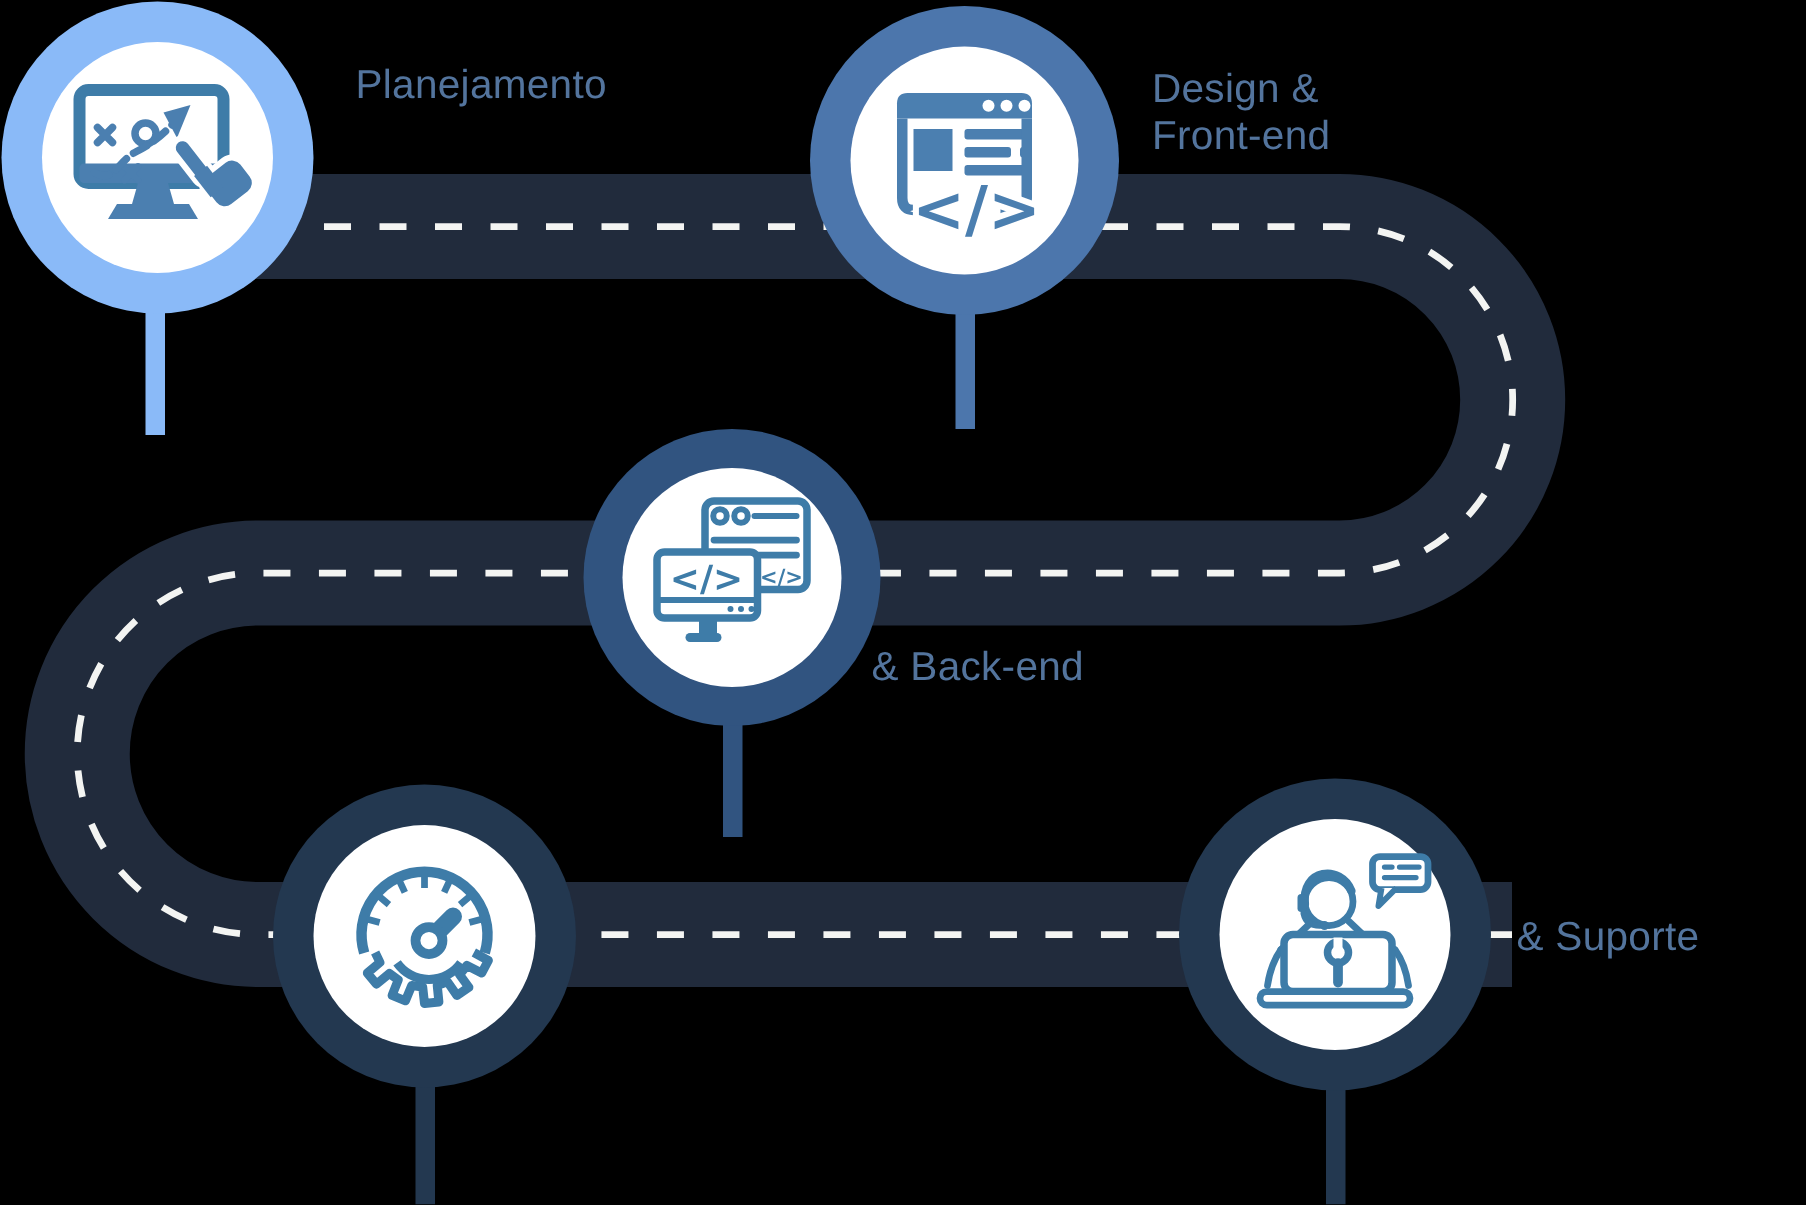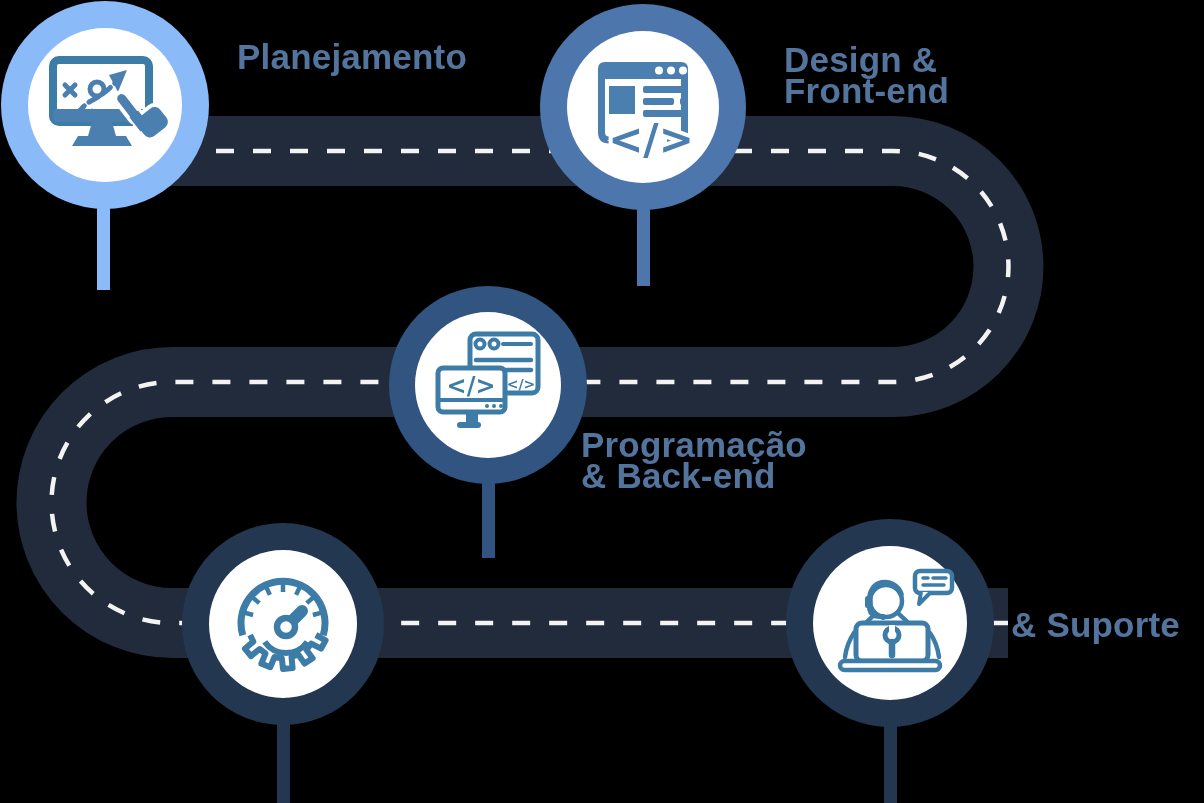--- a/index.html
+++ b/index.html
@@ -38,28 +38,28 @@
   .code-big{
     fill:var(--iconFill);font-family:"DejaVu Sans",sans-serif;font-weight:bold;
     paint-order:stroke;stroke:#ffffff;stroke-width:8;text-anchor:middle;
   }
   .code-mid{
     fill:var(--iconStroke);font-family:"DejaVu Sans",sans-serif;font-weight:bold;
     text-anchor:middle;
   }
   .ms-label{
     position:absolute;
-    font-weight:700;font-size:35px;line-height:31px;
+    font-weight:400;font-size:27px;line-height:31px;
     color:var(--labelText);
     letter-spacing:0.2px;
     white-space:nowrap;
   }
   .ms-label span{display:block;}
   .lbl1{left:237px;top:41px;}
-  .lbl2{left:768px;top:44px;margin-left:16px;}
+  .lbl2{left:768px;top:44px;}
   .lbl3{left:581px;top:429px;}
   .lbl4{left:385px;top:669px;}
   .lbl5{left:1011px;top:609px;}
 </style>
 </head>
 <body>
 
 <div class="stage">
   <svg width="1204" height="803" viewBox="0 0 1204 803">
 
@@ -185,21 +185,20 @@
   </svg>
 
   <div class="ms-label lbl1">
     <span>Planejamento</span>
   </div>
   <div class="ms-label lbl2">
     <span>Design &amp;</span>
     <span>Front-end</span>
   </div>
   <div class="ms-label lbl3">
-    <span>Programação</span>
     <span>&amp; Back-end</span>
   </div>
   <div class="ms-label lbl4">
   </div>
   <div class="ms-label lbl5">
     <span>&amp; Suporte</span>
   </div>
 </div>
 
 </body></html>

